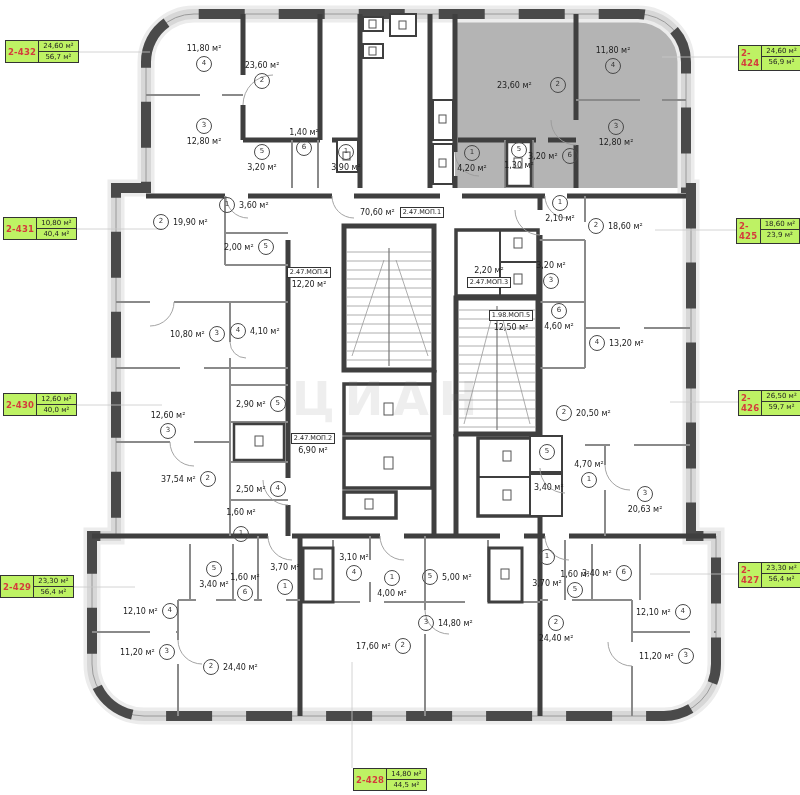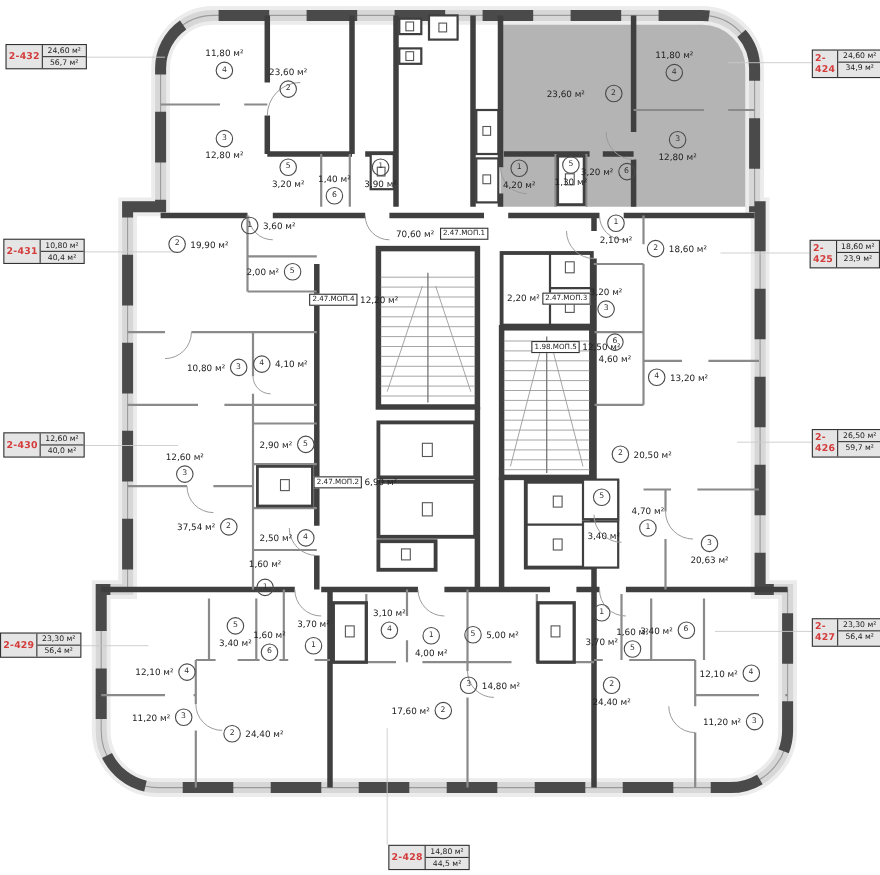--- a/index.html
+++ b/index.html
@@ -7,26 +7,26 @@
          font-family:"DejaVu Sans",sans-serif;}
   #plan-svg{position:absolute;left:0;top:0;}
   
   .room{position:absolute;display:flex;align-items:center;gap:4px;}
   .room.col{flex-direction:column;width:50px;gap:3px;}
   .rc{min-width:14px;width:14px;height:14px;border:1px solid #4a4a4a;border-radius:50%;
       font-size:7px;line-height:13px;text-align:center;color:#333;flex:none;}
   .ra{font-size:8px;color:#222;white-space:nowrap;}
   
   .mopgrp{position:absolute;display:flex;align-items:center;gap:5px;}
-  .mopgrp.col{flex-direction:row;gap:2px;width:56px;}
+  .mopgrp.col{flex-direction:column;gap:2px;width:56px;}
   .mop{border:1px solid #333;background:#fff;font-size:6.5px;color:#222;padding:0 2px;
        white-space:nowrap;line-height:9px;}
   .mopa{font-size:8px;color:#222;white-space:nowrap;}
   
-  .apt{position:absolute;display:flex;border:1px solid #333;background:#e5e5e5;z-index:5;}
+  .apt{position:absolute;display:flex;border:1px solid #333;background:#bef264;z-index:5;}
   .apt .num{color:#d43c3c;font-size:8.5px;font-weight:bold;display:flex;align-items:center;
             padding:2px 2px;border-right:1px solid #333;letter-spacing:0.2px;}
   .apt .areas{display:flex;flex-direction:column;}
   .apt .a1,.apt .a2{font-size:7px;color:#222;padding:1px 4px;text-align:center;white-space:nowrap;}
   .apt .a1{border-bottom:1px solid #333;}
   
   .wm{position:absolute;left:292px;top:372px;font-size:46px;font-weight:bold;
       letter-spacing:10px;color:rgba(120,120,120,0.13);user-select:none;}
 </style>
 </head>
@@ -175,20 +175,21 @@
         <path d="M60 405 H162"></path>
         <path d="M57 587 H135"></path>
     <path d="M738 57 H662"></path>
         <path d="M736 230 H655"></path>
         <path d="M740 402 H670"></path>
         <path d="M740 574 H650"></path>
     <path d="M352 768 V662"></path>
   </g>
 </svg>
 
+<div class="wm">ЦИАН</div>
 
 <div class="apt" style="left:5px;top:40px">
   <span class="num">2-432</span>
   <span class="areas">
         <span class="a1">24,60 м²</span>
         <span class="a2">56,7 м²</span>
       </span>
 </div>
 <div class="apt" style="left:3px;top:217px">
   <span class="num">2-431</span>
@@ -208,21 +209,21 @@
   <span class="num">2-429</span>
   <span class="areas">
         <span class="a1">23,30 м²</span>
         <span class="a2">56,4 м²</span>
       </span>
 </div>
 <div class="apt" style="left:738px;top:45px">
   <span class="num">2-424</span>
   <span class="areas">
         <span class="a1">24,60 м²</span>
-        <span class="a2">34,9 м²</span>
+        <span class="a2">56,9 м²</span>
       </span>
 </div>
 <div class="apt" style="left:736px;top:218px">
   <span class="num">2-425</span>
   <span class="areas">
         <span class="a1">18,60 м²</span>
         <span class="a2">23,9 м²</span>
       </span>
 </div>
 <div class="apt" style="left:738px;top:390px">
@@ -277,21 +278,21 @@
       <span class="rc">2</span>
     </div>
 <div class="room col" style="left:179px;top:118px">
       <span class="rc">3</span>
       <span class="ra">12,80 м²</span>
     </div>
 <div class="room col" style="left:237px;top:144px">
       <span class="rc">5</span>
       <span class="ra">3,20 м²</span>
     </div>
-<div class="room col" style="left:279px;top:158px">
+<div class="room col" style="left:279px;top:128px">
       <span class="ra">1,40 м²</span>
       <span class="rc">6</span>
     </div>
 <div class="room col" style="left:321px;top:144px">
       <span class="rc">1</span>
       <span class="ra">3,90 м²</span>
     </div>
 
 <div class="room" style="left:497px;top:77px;gap:18px">
       <span class="ra">23,60 м²</span>

